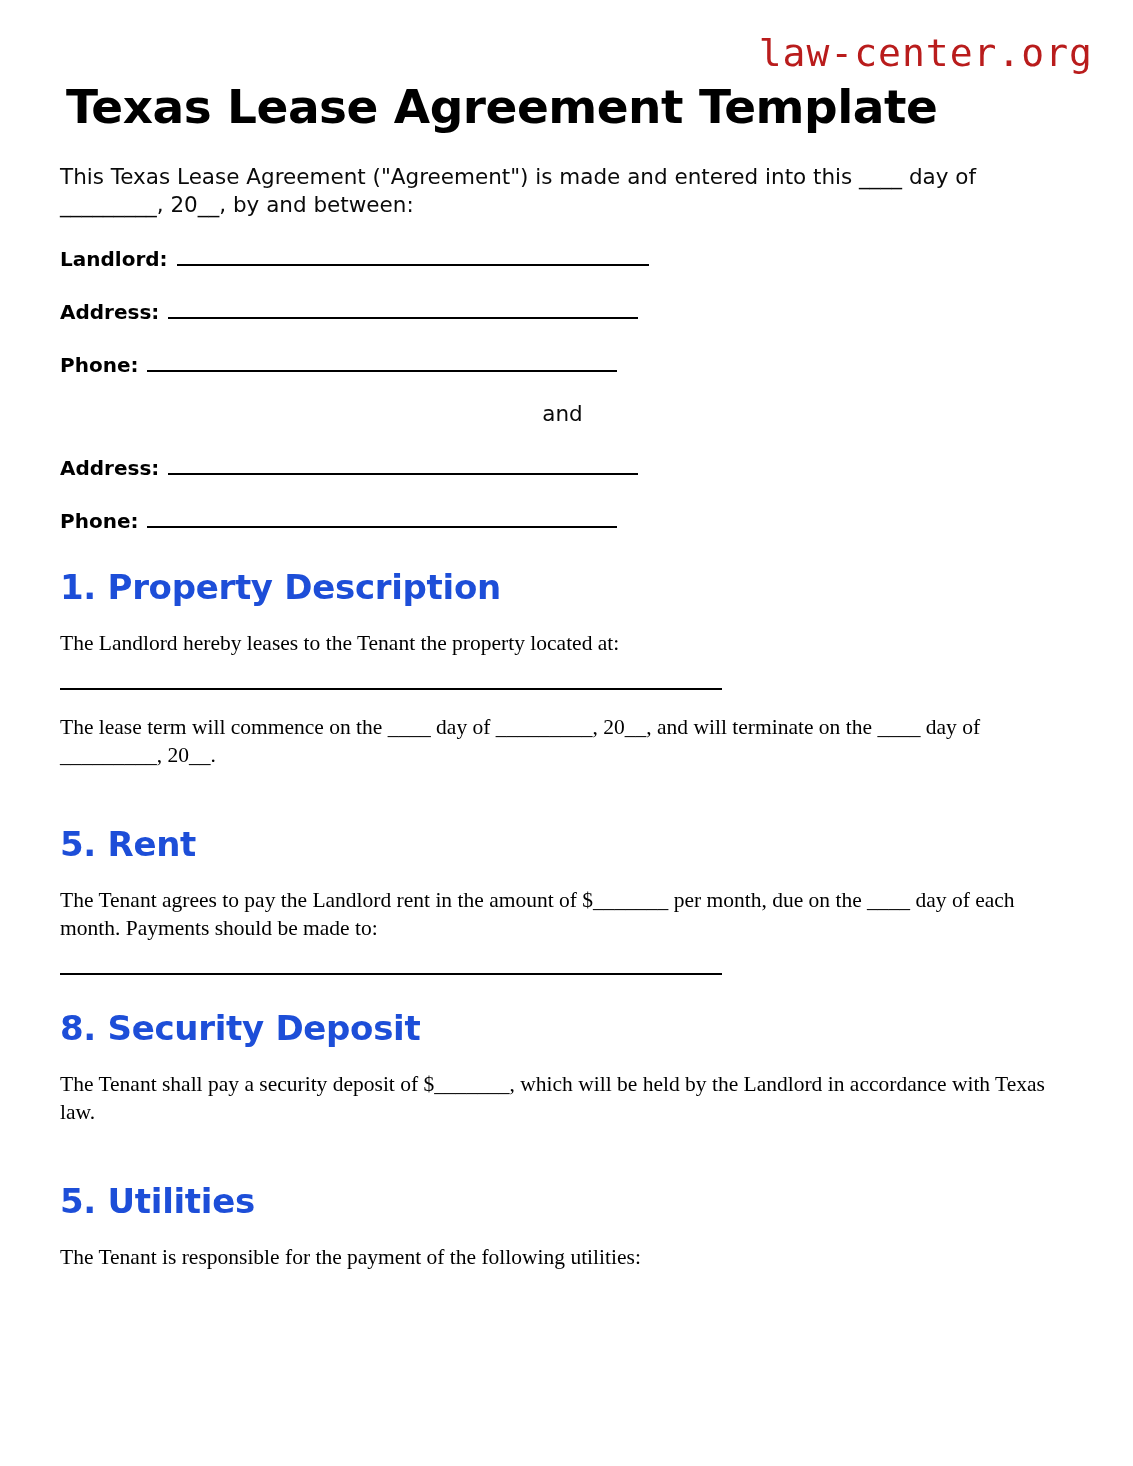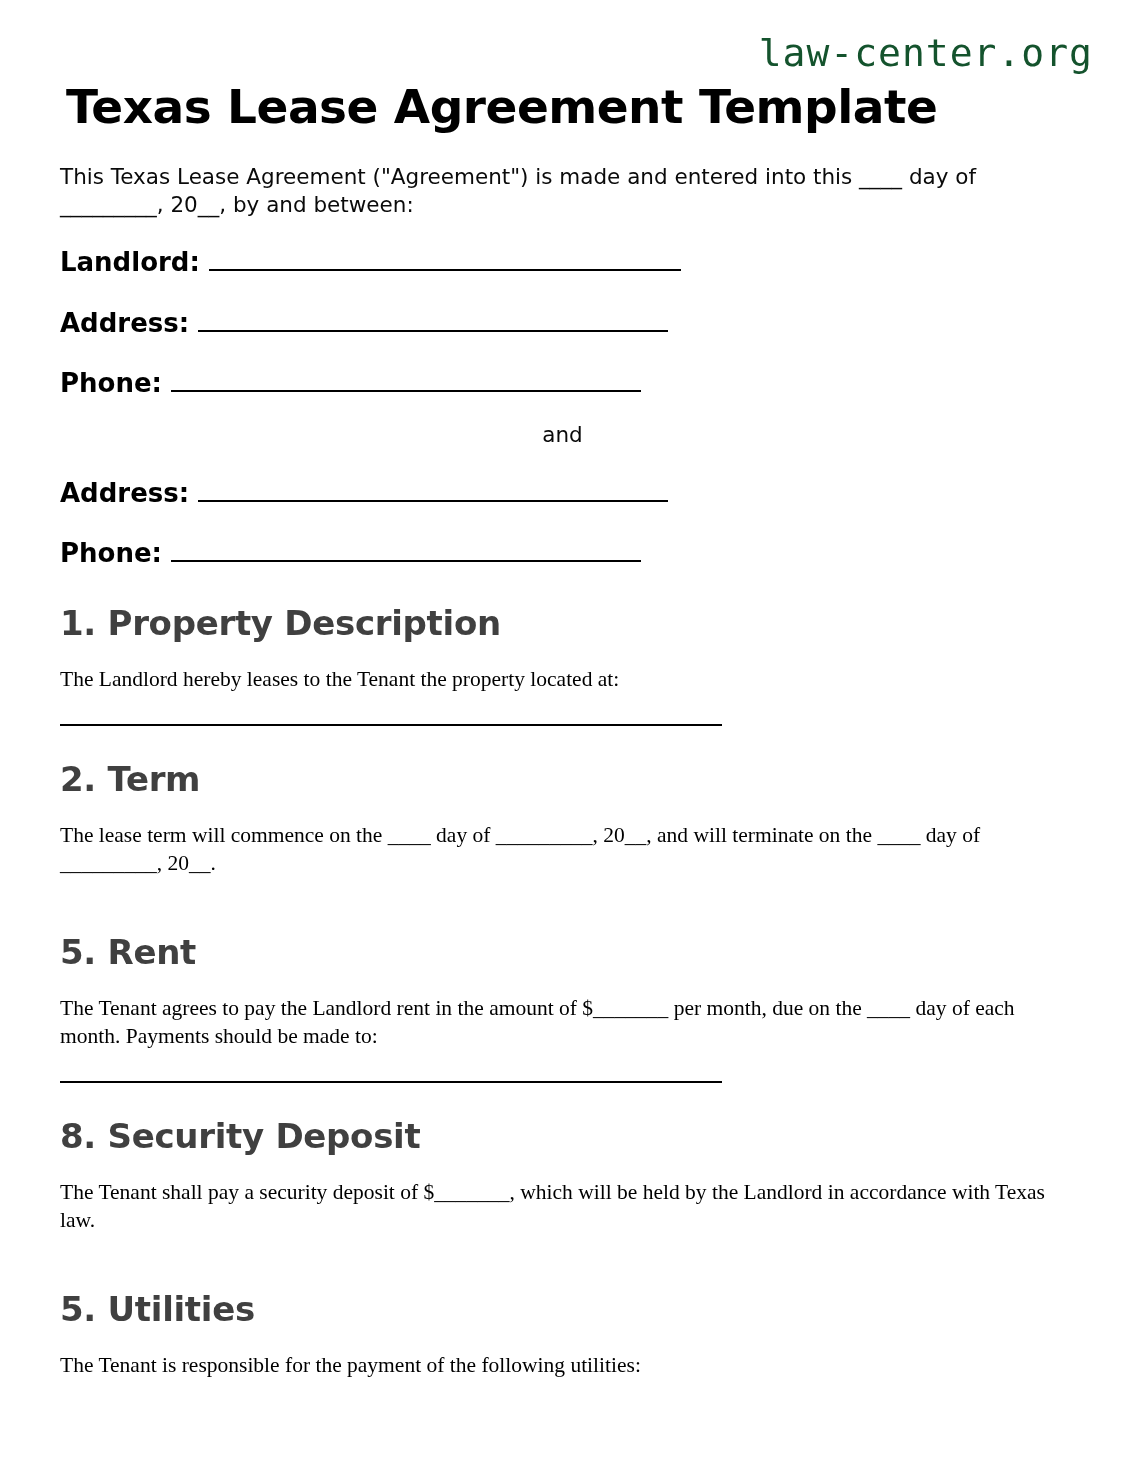--- a/index.html
+++ b/index.html
@@ -25,21 +25,21 @@
   }
 
   
   .watermark {
     position: absolute;
     top: 28px;
     right: 40px;
     font-family: "DejaVu Sans Mono", "Liberation Mono", monospace;
     font-size: 38px;
     letter-spacing: 1px;
-    color: #14532d;
+    color: #b91c1c;
     white-space: nowrap;
     line-height: 1;
     user-select: none;
   }
 
   
   .doc-title {
     margin: 6px;
     padding-top: 76px;
     font-size: 47px;
@@ -59,21 +59,21 @@
   }
   .para.intro { margin-top: 30px; }
   .para.and-line { margin-top: 22px; text-align: center; }
   .para.governed { margin-top: 22px; }
 
   
   .field-row {
     display: flex;
     align-items: baseline;
     margin-top: 26px;
-    font-size: 26px;
+    font-size: 20px;
     line-height: 1.25;
   }
   .field-label {
     font-weight: bold;
     white-space: nowrap;
     flex: 0 0 auto;
   }
   .field-rule {
     display: inline-block;
     margin-left: 9px;
@@ -87,21 +87,21 @@
   .rule-w4 { width: 475px; }  
 
   
   .section-heading {
     margin: 0;
     padding-top: 34px;
     font-size: 34px;
     font-weight: bold;
     letter-spacing: -0.3px;
     line-height: 1.12;
-    color: #404040;
+    color: #1d4ed8;
   }
   .section-body {
     margin-top: 24px;
     font-size: 21.5px;
     line-height: 1.30;
     max-width: 1010px;
     font-family: Liberation Serif, serif;
   }
 
   
@@ -149,21 +149,20 @@
   <div class="field-row">
     <span class="field-label">Phone:</span>
     <span class="field-rule rule-w3"></span>
   </div>
 
 
   <h2 class="section-heading">1. Property Description</h2>
   <p class="section-body">The Landlord hereby leases to the Tenant the property located at:</p>
   <div class="blank-line"></div>
 
-  <h2 class="section-heading">2. Term</h2>
   <p class="section-body">The lease term will commence on the ____ day of _________, 20__, and will terminate on the ____ day of _________, 20__.</p>
 
   <h2 class="section-heading">5. Rent</h2>
   <p class="section-body">The Tenant agrees to pay the Landlord rent in the amount of $_______ per month, due on the ____ day of each month. Payments should be made to:</p>
   <div class="blank-line"></div>
 
   <h2 class="section-heading">8. Security Deposit</h2>
   <p class="section-body">The Tenant shall pay a security deposit of $_______, which will be held by the Landlord in accordance with Texas law.</p>
 
   <h2 class="section-heading">5. Utilities</h2>

